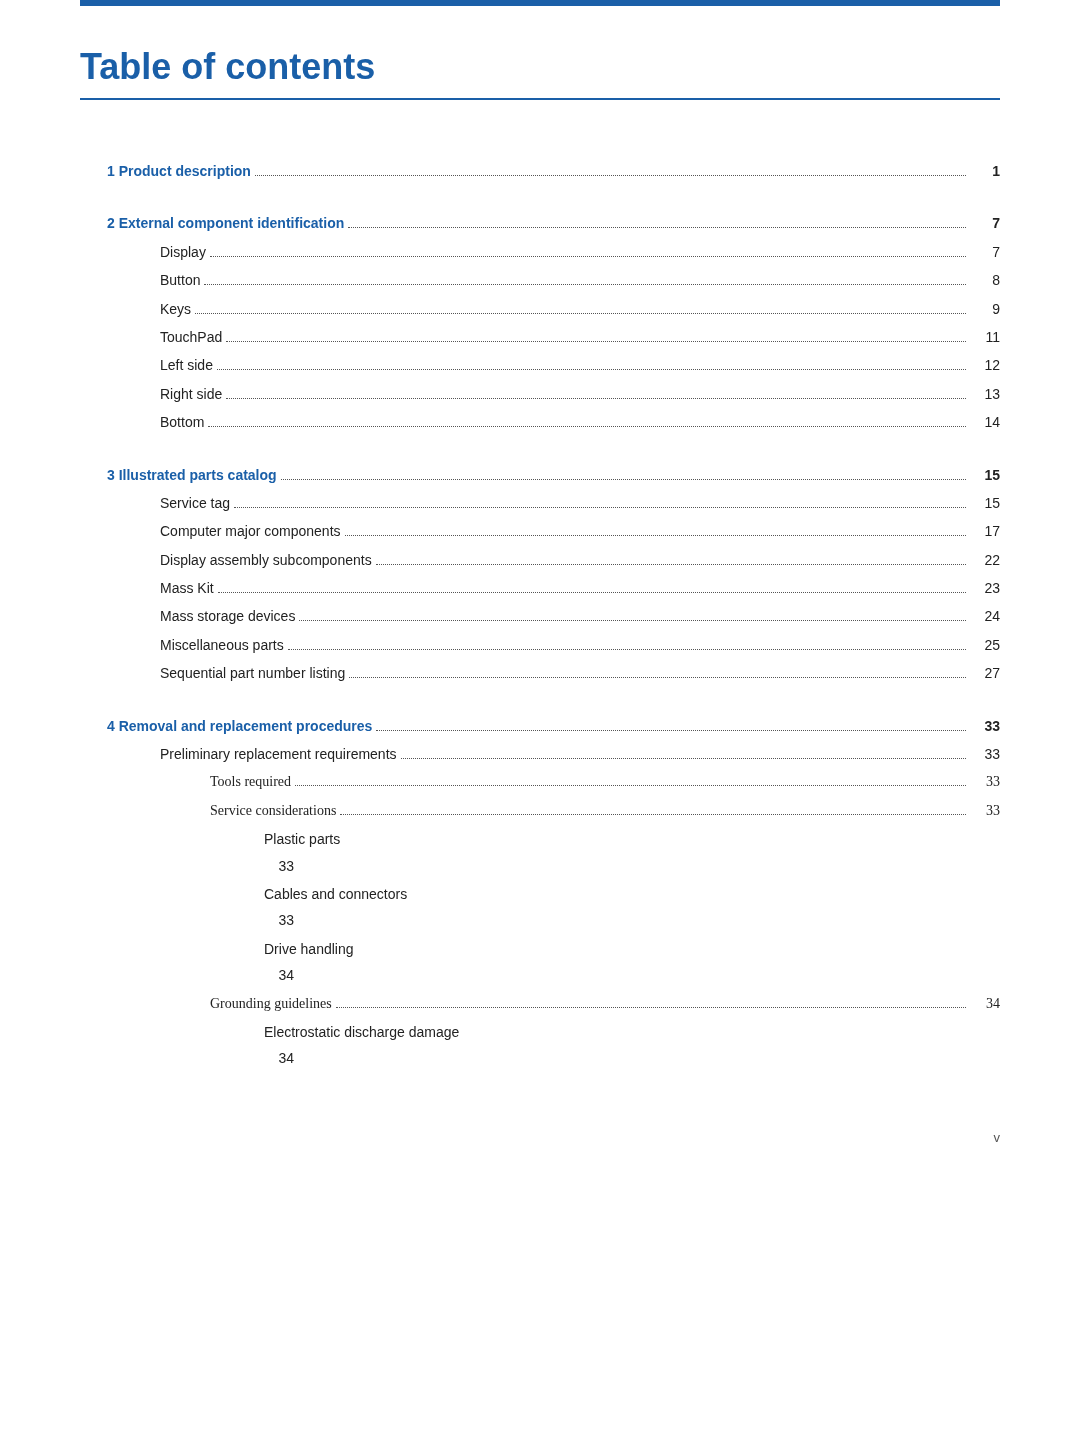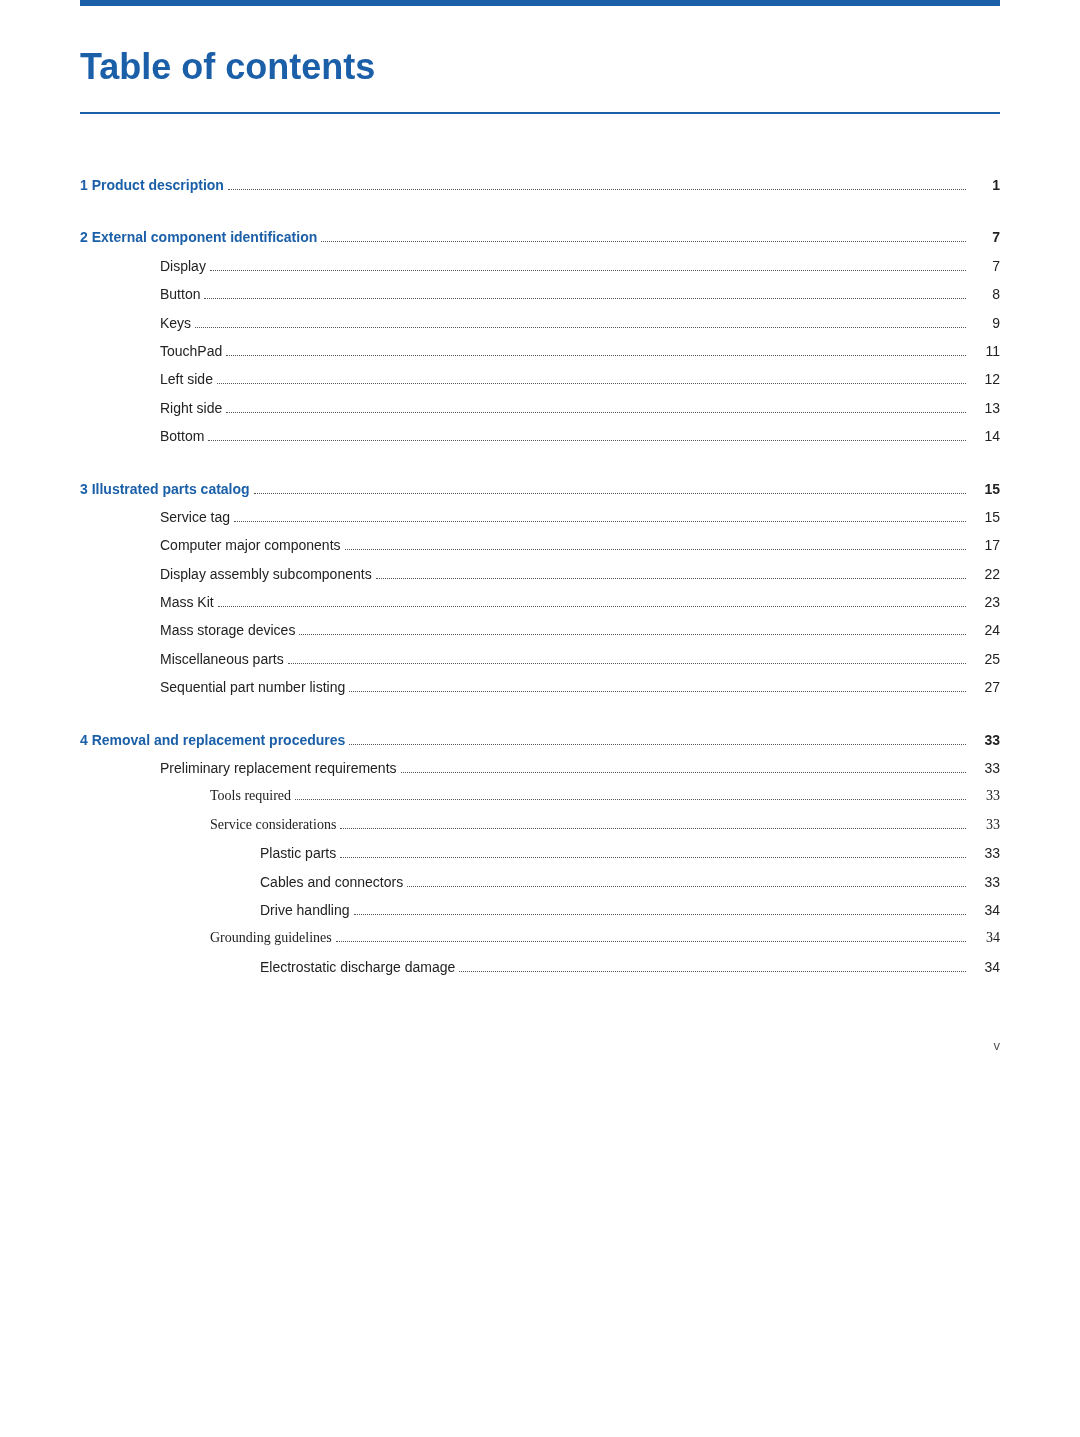--- a/index.html
+++ b/index.html
@@ -26,21 +26,21 @@
 
     .page-container {
       padding-top: 40px;
     }
 
     h1.title {
       font-size: 36px;
       font-weight: bold;
       color: #1a5fa8;
       border-bottom: 2px solid #1a5fa8;
-      padding-bottom: 24px;
+      padding-bottom: 10px;
       margin-bottom: 60px;
     }
 
     .toc-section {
       margin-bottom: 30px;
     }
 
     .toc-entry {
       display: flex;
       align-items: baseline;
@@ -61,38 +61,40 @@
 
     .toc-page {
       white-space: nowrap;
       min-width: 30px;
       text-align: right;
     }
 
     .chapter-entry .toc-label {
       color: #1a5fa8;
       font-weight: bold;
+      margin-left: 27px;
     }
 
     .chapter-entry .toc-page {
       color: #222;
       font-weight: bold;
     }
 
     .sub1 {
       padding-left: 80px;
     }
 
     .sub2 {
       padding-left: 130px;
       font-family: Liberation Serif, serif;
     }
 
     .sub3 {
       padding-left: 180px;
+      flex-direction: column;
     }
 
     .section-gap {
       margin-top: 20px;
     }
 
     .page-num-bottom {
       text-align: right;
       color: #555;
       font-size: 13px;

